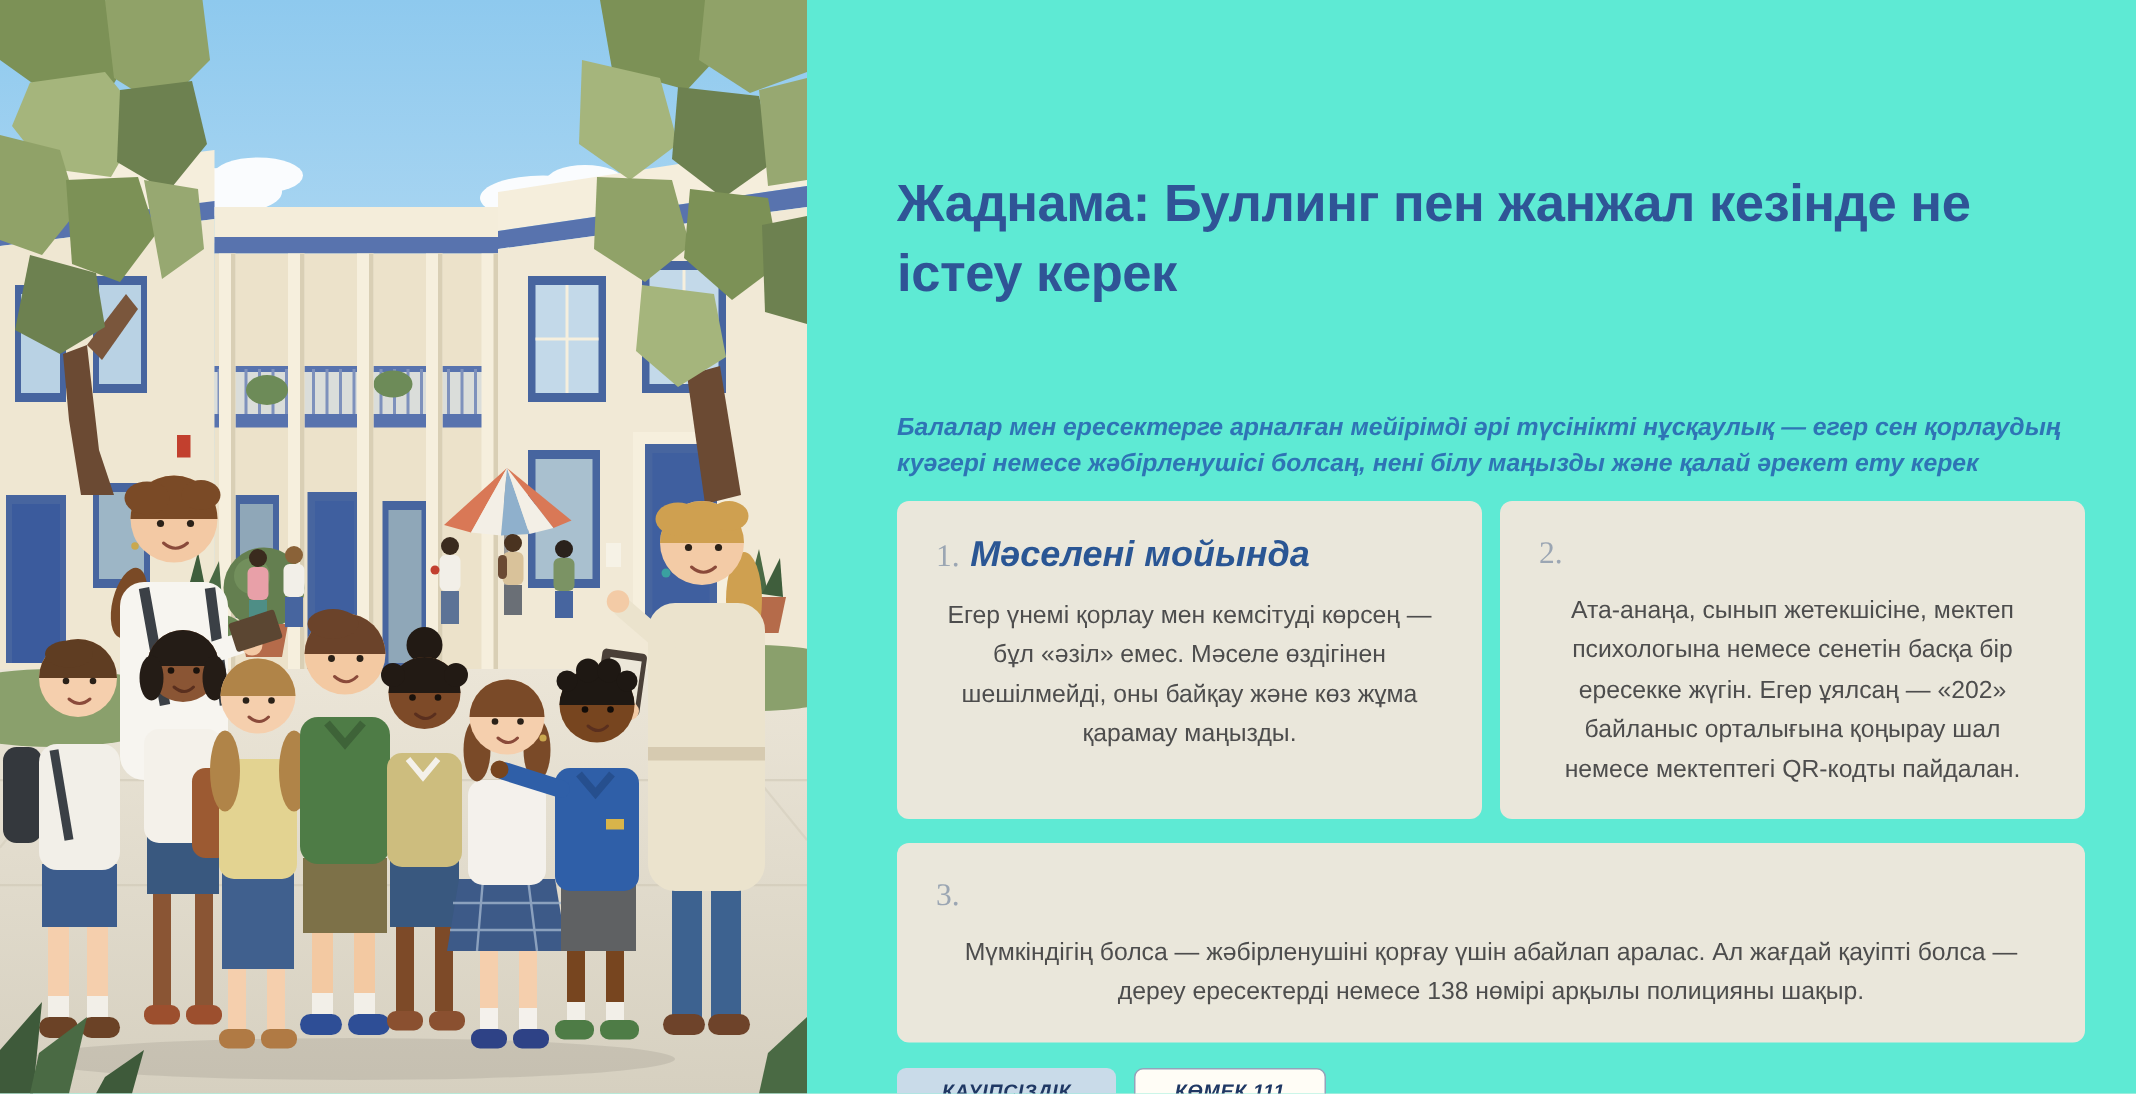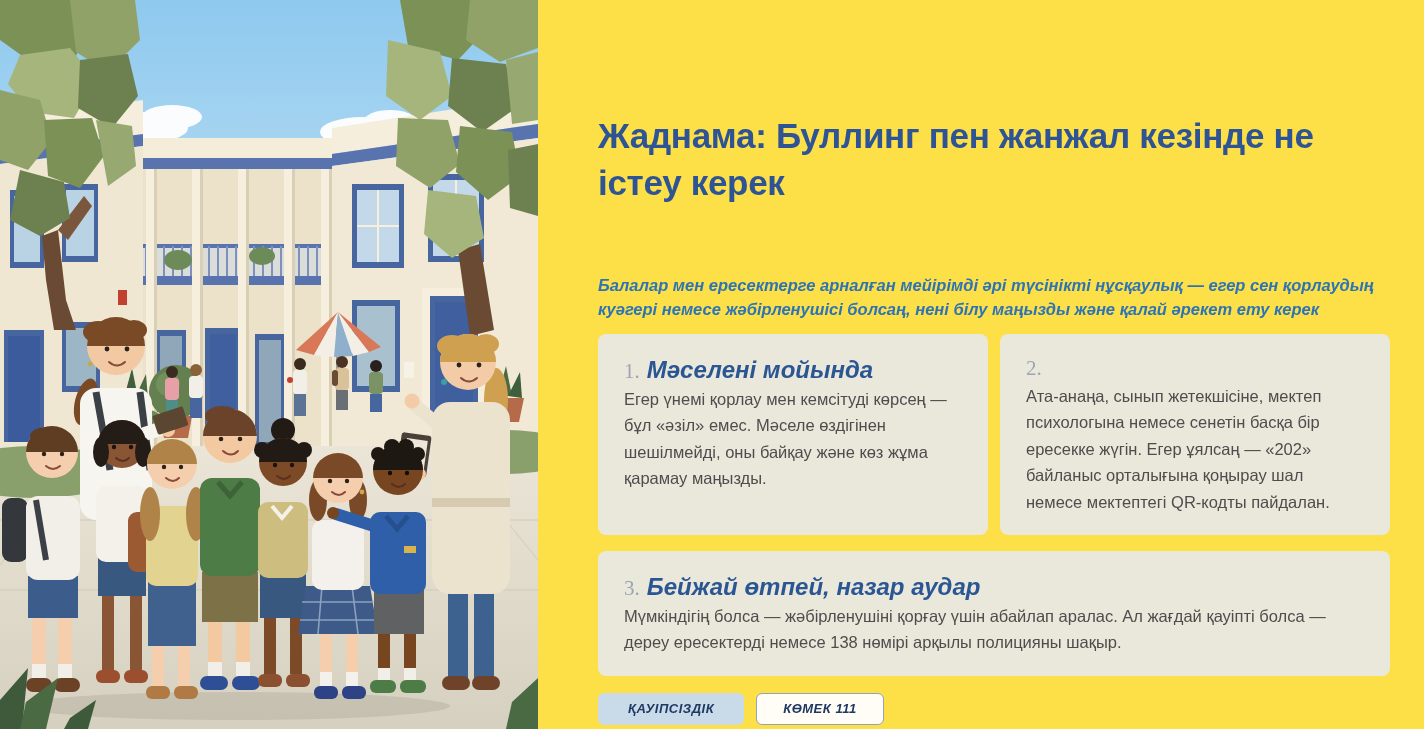--- a/index.html
+++ b/index.html
@@ -5,21 +5,21 @@
   * { box-sizing: border-box; margin: 0; padding: 0; }
   html,body { width:1424px; height:729px; }
   body { font-family: "Liberation Sans", sans-serif; background:#fdf8ec; overflow:hidden; }
   .page { display:flex; width:1424px; height:729px; }
 
   
   .illustration-pane { width:538px; height:729px; flex:0 0 538px; overflow:hidden; }
   .illustration-pane svg { display:block; width:538px; height:729px; }
 
   
-  .content-pane { flex:1; background:#fde047; padding:112px 34px 0 60px; }
+  .content-pane { flex:1; background:#5eead4; padding:112px 34px 0 60px; }
   .page-title {
     font-size:35px; font-weight:700; color:#2F5496;
     line-height:1.35; letter-spacing:-0.3px;
   }
   .page-subtitle {
     margin-top:66px; font-size:16.5px; font-style:italic; font-weight:700;
     color:#2E74B5; line-height:1.5; max-width:780px;
   }
   .cards-row { margin-top:12px; display:grid; grid-template-columns:1fr 1fr; gap:12px; }
   .card {
@@ -29,21 +29,21 @@
   .cards-row .card { min-height:192px; }
   .card-heading { display:flex; align-items:baseline; gap:7px; }
   .card-number {
     font-family:"Liberation Serif", serif; font-size:21px; font-weight:400;
     color:#9BA6B3;
   }
   .card-title {
     font-size:24px; font-weight:700; font-style:italic; color:#2A5694;
   }
   .card-body {
-    margin-top:2px; font-size:16.5px; color:#4D4D4D; line-height:1.6;
+    margin-top:13px; font-size:16.5px; color:#4D4D4D; line-height:1.6;text-align:center;
   }
   .buttons-row { margin-top:17px; display:flex; gap:12px; }
   .btn {
     height:32px; display:inline-flex; align-items:center; justify-content:center;
     font-family:"Liberation Sans", sans-serif;
     font-size:13px; font-weight:700; font-style:italic; letter-spacing:0.5px;
     color:#1F3864; border-radius:6px; cursor:pointer;
   }
   .btn-primary { background:#C9DBE9; border:none; padding:0 30px; }
   .btn-secondary { background:#FFFDF6; border:1.5px solid #93A3BA; padding:0 26px; }
@@ -422,21 +422,20 @@
         <div class="card-heading">
           <span class="card-number">2.</span>
         </div>
         <p class="card-body">Ата-анаңа, сынып жетекшісіне, мектеп психологына немесе сенетін басқа бір ересекке жүгін. Егер ұялсаң — «202» байланыс орталығына қоңырау шал немесе мектептегі QR-кодты пайдалан.</p>
       </div>
     </div>
 
     <div class="card wide">
       <div class="card-heading">
         <span class="card-number">3.</span>
-        <span class="card-title">Бейжай өтпей, назар аудар</span>
       </div>
       <p class="card-body">Мүмкіндігің болса — жәбірленушіні қорғау үшін абайлап аралас. Ал жағдай қауіпті болса — дереу ересектерді немесе 138 нөмірі арқылы полицияны шақыр.</p>
     </div>
 
     <div class="buttons-row">
       <button class="btn btn-primary">ҚАУІПСІЗДІК</button>
       <button class="btn btn-secondary">КӨМЕК 111</button>
     </div>
 
   </div>

